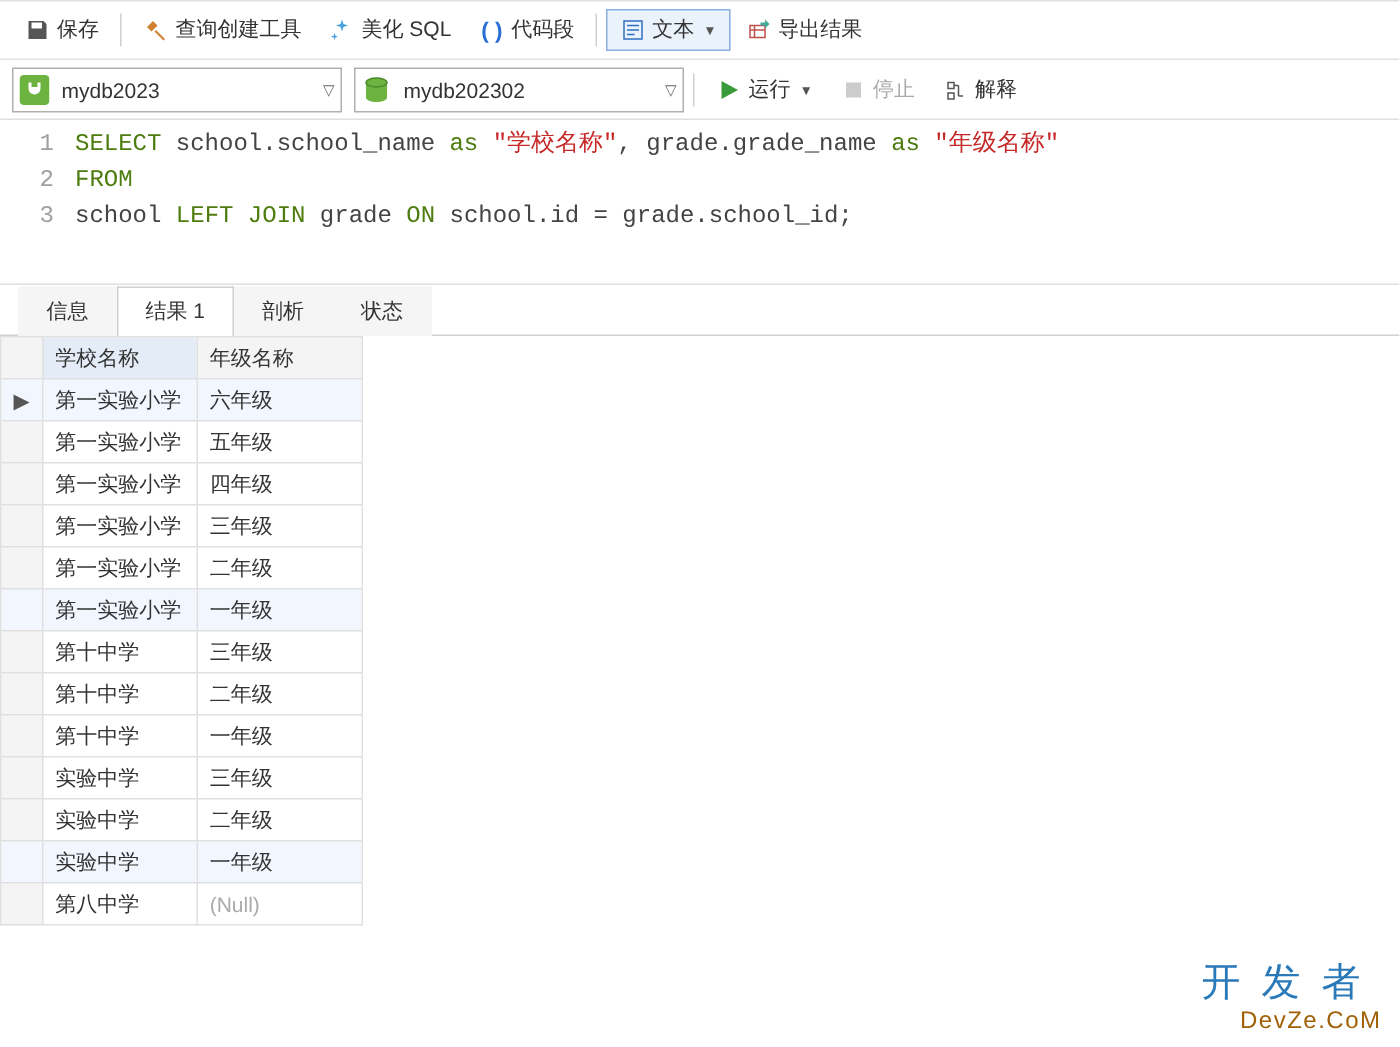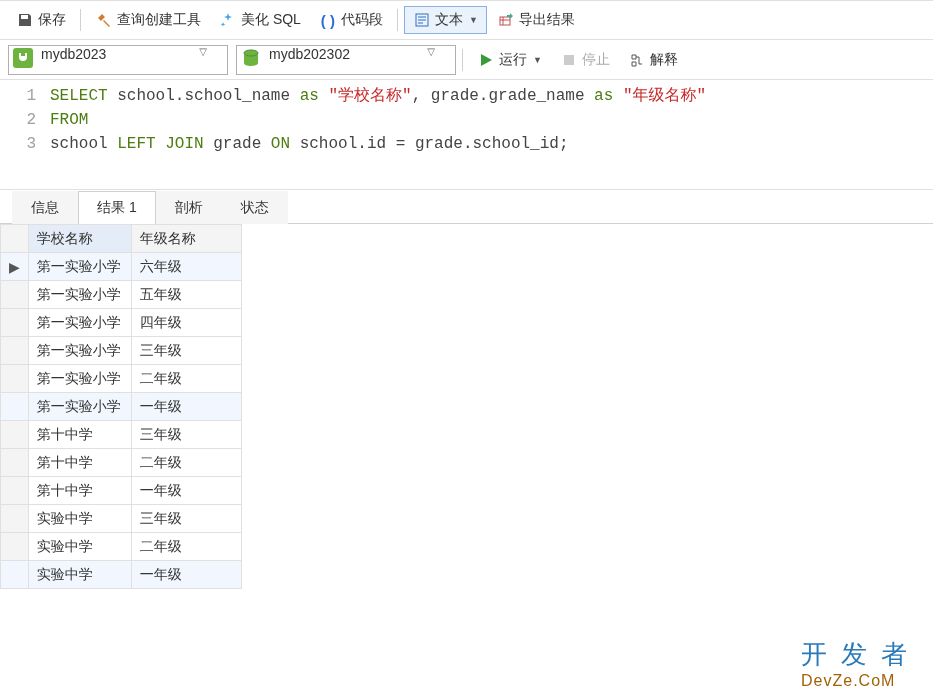--- a/index.html
+++ b/index.html
@@ -30,24 +30,24 @@
   cursor: pointer;
   border: none;
   background: transparent;
   font-size: 14px;
   color: #333;
 }
 .icon { display: inline-flex; align-items: center; justify-content: center; width: 18px; height: 18px; }
 .sep { width: 1px; height: 22px; background: #d0d0d0; margin: 0 4px; }
 .combo {
   display: inline-flex;
-  align-items: flex-start;
+  align-items: center;
   border: 1px solid #b0b0b0;
   height: 30px;
-  padding: 0 16px 0 2px;
+  padding: 0 0 0 2px;
   background: #fff;
   min-width: 220px;
   justify-content: space-between;
 }
 .combo .cicon { width: 24px; height: 24px; display:flex; align-items:center; justify-content:center; margin-right:4px;}
 .combo .ctext { flex:1; padding-left:2px; font-size:14px; }
 .combo .carrow { color:#666; font-size:10px; padding:0 4px;}
 .disabled { color: #aaa; }
 .editor {
   display: flex;
@@ -107,20 +107,21 @@
 .grid th.sel { background: #e4ecf7; }
 .grid tr.sel td { background: #f2f7ff; }
 .rowhead { width:14px; background:#f4f4f4; border:1px solid #e0e0e0; font-size:10px; color:#555; text-align:center;}
 .null { color: #aaa; }
 .col1 { width: 103px; }
 .col2 { width: 110px; }
 .watermark {
   position: absolute;
   right: 12px;
   bottom: 8px;
+  text-align: right;
   color: #2a7ab9;
   font-family: "Microsoft YaHei", sans-serif;
 }
 .watermark .cn { font-size: 26px; letter-spacing: 14px; font-weight: 300;}
 .watermark .en { font-size: 16px; letter-spacing: 1px; color:#a16207;}
 </style>
 </head>
 <body>
 
 <div class="toolbar-row top">
@@ -304,19 +305,24 @@
       <tr>
         <td class="rowhead"></td>
         <td class="col1">实验中学</td>
         <td class="col2">二年级</td>
       </tr>
       <tr class="sel">
         <td class="rowhead"></td>
         <td class="col1">实验中学</td>
         <td class="col2">一年级</td>
       </tr>
+      <tr>
+        <td class="rowhead"></td>
+        <td class="col1">第八中学</td>
+        <td class="col2 null">(Null)</td>
+      </tr>
     </tbody>
 </table>
 
 <div class="watermark">
   <div class="cn">开发者</div>
   <div class="en">DevZe.CoM</div>
 </div>
 
 </body></html>

